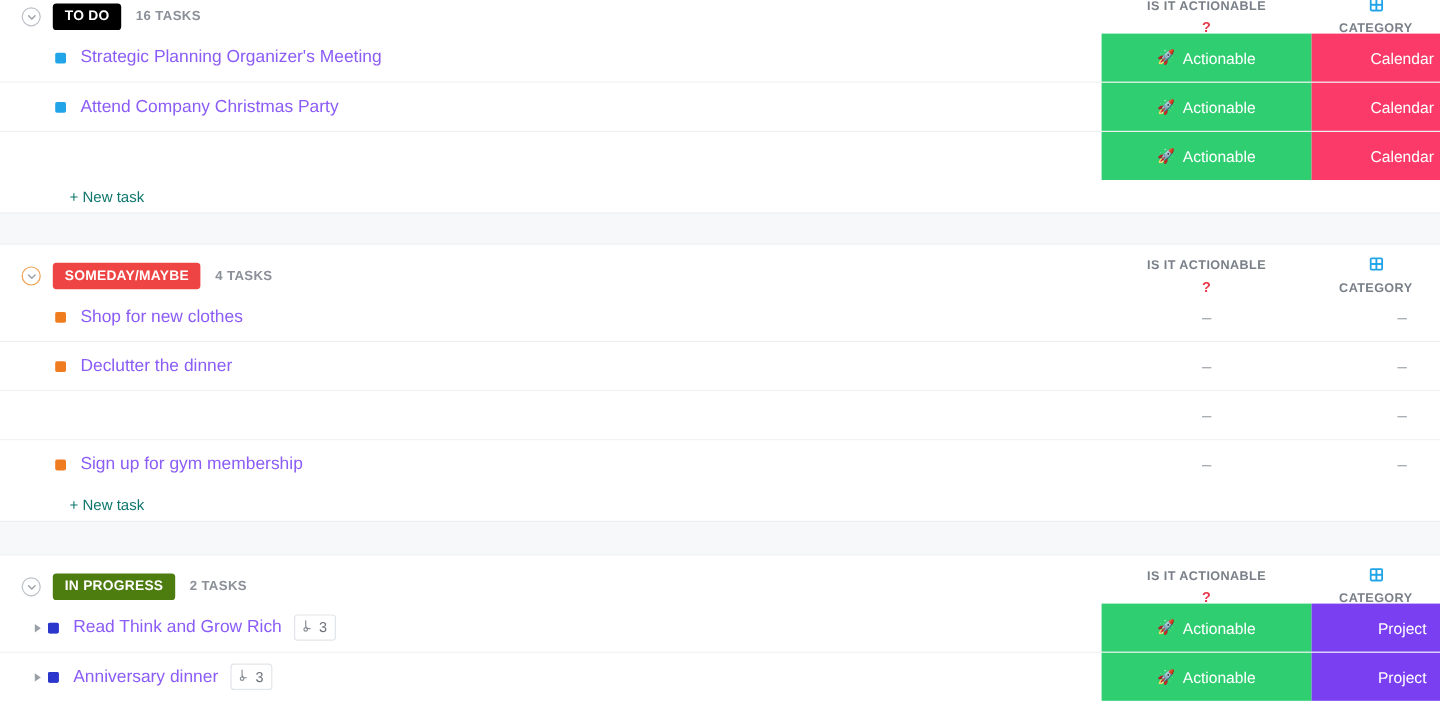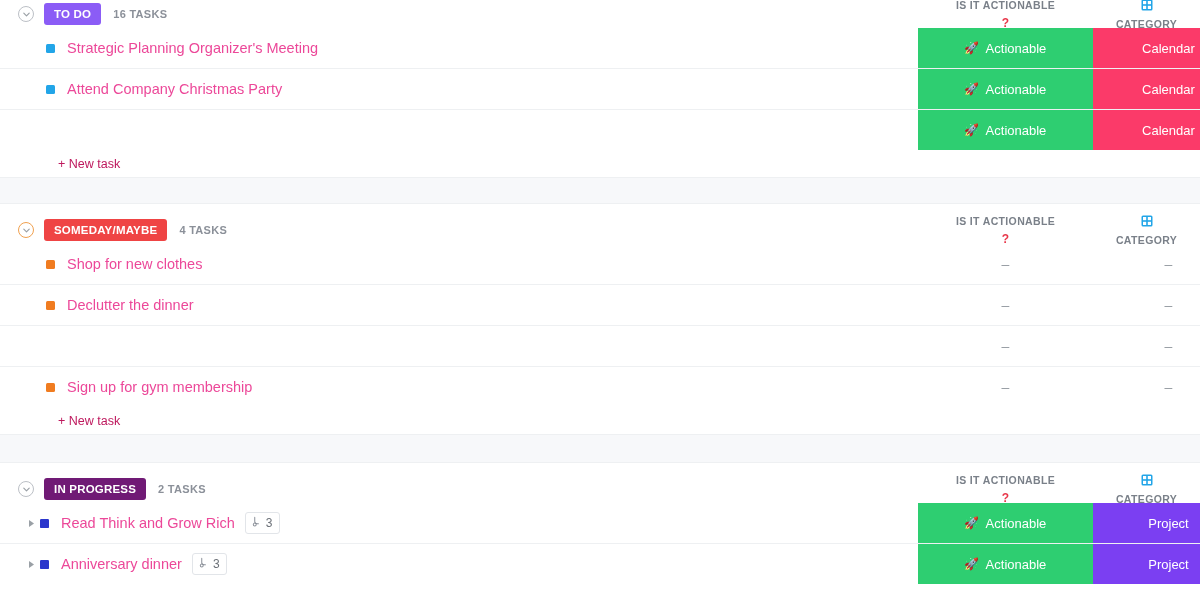--- a/index.html
+++ b/index.html
@@ -119,21 +119,21 @@
     border-radius: 1.5px;
     flex: 0 0 auto;
     margin-right: 12px;
   }
   .bullet.blue   { background: #22a5e8; }
   .bullet.orange { background: #f07c20; }
   .bullet.navy   { background: #2b36cc; box-shadow: inset 0 0 0 2px #2b36cc; }
 
   .task-name {
     font-size: 14.5px;
-    color: #ec4899;
+    color: #8b5cf6;
     white-space: nowrap;
     font-weight: 400;
   }
 
   .subtask-chip {
     margin-left: 10px;
     height: 20px;
     border: 1px solid #e2e5e9;
     border-radius: 3px;
     display: inline-flex;
@@ -168,21 +168,21 @@
     background: transparent;
     font-size: 14px;
   }
   .rocket { font-size: 12px; line-height: 1; }
 
   .new-task {
     height: 26px;
     display: flex; align-items: center;
     padding-left: 58px;
     font-size: 12.5px;
-    color: #be185d;
+    color: #0f766e;
     background: #ffffff;
     cursor: pointer;
   }
 
   .gap {
     height: 25px;
     background: #f7f8fa;
     border-top: 1px solid #eef0f2;
     border-bottom: 1px solid #eef0f2;
   }
@@ -194,21 +194,21 @@
 <body>
 
 <div id="board">
     <div class="group">
       <div class="group-header">
         <span class="collapse-icon ">
           <svg width="9" height="9" viewBox="0 0 10 10">
             <path d="M2 3.5 L5 6.5 L8 3.5" fill="none" stroke="#9aa0a6" stroke-width="1.3" stroke-linecap="round" stroke-linejoin="round"></path>
           </svg>
         </span>
-        <span class="status-badge" style="background:#8b5cf6">TO DO</span>
+        <span class="status-badge" style="background:#000000">TO DO</span>
         <span class="task-count">16 TASKS</span>
         <div class="col-headers">
           <div class="col-head actionable">
             <span>IS IT ACTIONABLE</span>
             <span class="qmark">?</span>
           </div>
           <div class="col-head category">
             <span><svg width="12" height="12" viewBox="0 0 12 12">
                 <rect x="0.5" y="0.5" width="11" height="11" rx="1.5" fill="#22a5e8"></rect>
                 <rect x="2" y="2" width="3.2" height="3.2" fill="#ffffff"></rect>
@@ -347,21 +347,21 @@
     <div class="new-task">+ New task</div>
     <div class="gap tall"></div>
     <div class="spacer-sm"></div>
     <div class="group">
       <div class="group-header">
         <span class="collapse-icon ">
           <svg width="9" height="9" viewBox="0 0 10 10">
             <path d="M2 3.5 L5 6.5 L8 3.5" fill="none" stroke="#9aa0a6" stroke-width="1.3" stroke-linecap="round" stroke-linejoin="round"></path>
           </svg>
         </span>
-        <span class="status-badge" style="background:#701a75">IN PROGRESS</span>
+        <span class="status-badge" style="background:#4d7c0f">IN PROGRESS</span>
         <span class="task-count">2 TASKS</span>
         <div class="col-headers">
           <div class="col-head actionable">
             <span>IS IT ACTIONABLE</span>
             <span class="qmark">?</span>
           </div>
           <div class="col-head category">
             <span><svg width="12" height="12" viewBox="0 0 12 12">
                 <rect x="0.5" y="0.5" width="11" height="11" rx="1.5" fill="#22a5e8"></rect>
                 <rect x="2" y="2" width="3.2" height="3.2" fill="#ffffff"></rect>

